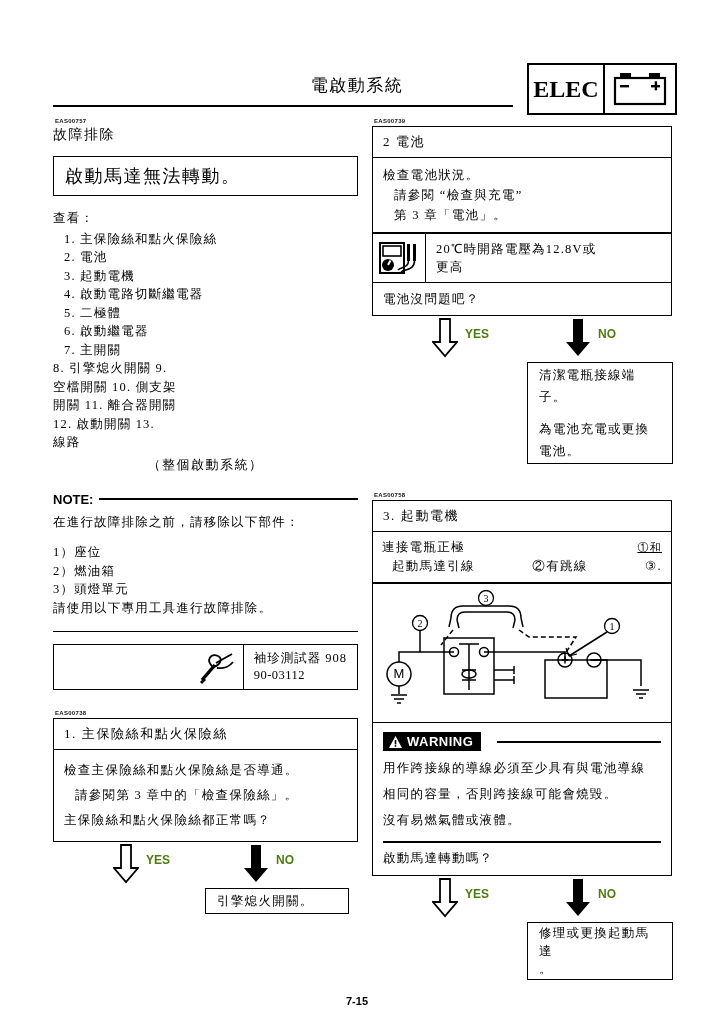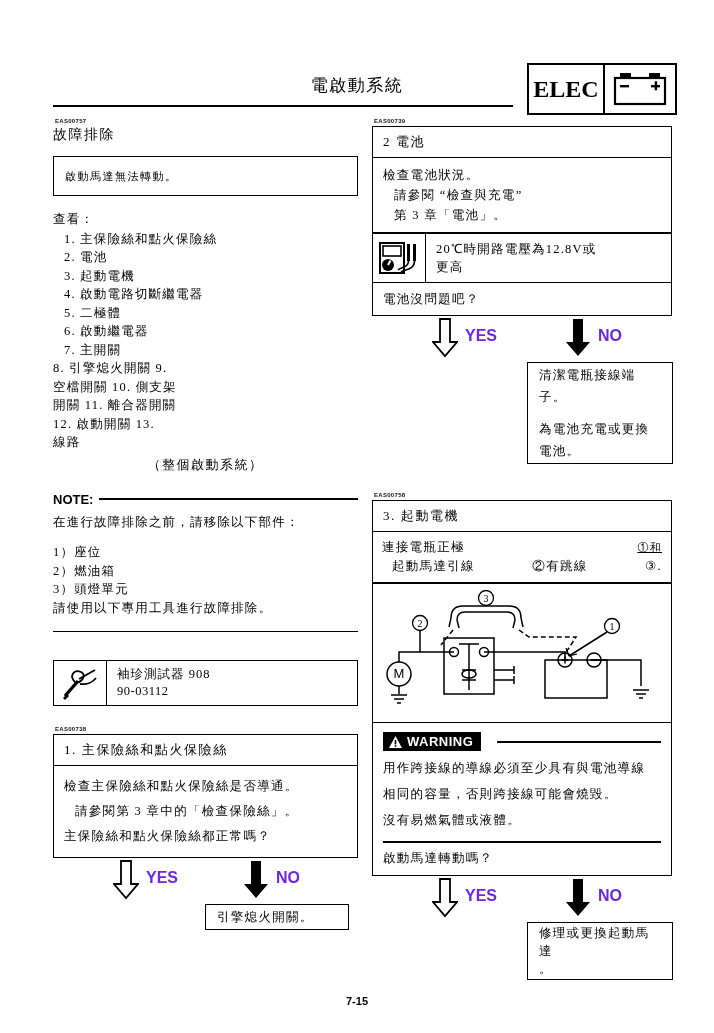--- a/index.html
+++ b/index.html
@@ -40,24 +40,24 @@
   }
   .sec-h{
     font-size:14px;margin:0 0 12px 0;font-family:"Liberation Serif",serif;
     letter-spacing:2px;
   }
 
   .box{border:1.6px solid #000;background:#fff;}
   .cjk{font-family:"Liberation Serif",serif;letter-spacing:1.5px;}
 
   .stmt{
-    font-size:11px;line-height:20px;padding:9px 11px;
+    font-size:18px;line-height:20px;padding:9px 11px;
   }
   .plainlist{font-size:12.5px;line-height:18.5px;letter-spacing:1.2px;}
-  .plainlist .lead{margin-bottom:1px;}
+  .plainlist .lead{margin-bottom:1px;font-family:Liberation Mono, monospace;}
   .plainlist .li{padding-left:11px;}
   .plainlist .flow{padding-left:0;}
   .center-note{text-align:center;font-size:13px;letter-spacing:1.5px;}
 
   
   .note-head{display:flex;align-items:center;gap:6px;margin-bottom:6px;}
   .note-head .lbl{
     font-family:"Liberation Sans",sans-serif;font-weight:bold;font-size:13px;
   }
   .note-head .rule{flex:1;height:2px;background:#000;}
@@ -89,22 +89,22 @@
   .meterrow .ico{
     width:52px;border-right:1.6px solid #000;display:flex;align-items:center;
     justify-content:center;padding:3px 0;
   }
   .meterrow .txt{padding:6px 10px;font-size:12.5px;line-height:18px;letter-spacing:1.2px;}
 
   
   .arrows{position:relative;height:46px;}
   .arrow-unit{position:absolute;display:flex;align-items:flex-start;gap:7px;}
   .arrow-lbl{
-    font-family:"Liberation Sans",sans-serif;font-size:16px;font-weight:bold;
-    padding-top:9px;color:#6d28d9;
+    font-family:"Liberation Sans",sans-serif;font-size:12px;font-weight:bold;
+    padding-top:9px;color:#4d7c0f;
   }
 
   .result{
     border:1.6px solid #000;font-size:12.5px;letter-spacing:1.3px;line-height:22px;
     padding:1px 11px;
   }
   .result p{margin:0;}
 
   
   .warnhead{display:flex;align-items:center;gap:16px;margin-bottom:4px;}
@@ -183,21 +183,21 @@
       <div>在進行故障排除之前，請移除以下部件：</div>
       <div style="height:12px;"></div>
       <div>1）座位</div>
       <div>2）燃油箱</div>
       <div>3）頭燈單元</div>
       <div>請使用以下專用工具進行故障排除。</div>
     </div>
 
     <div class="hr-thin"></div>
 
-    <div class="toolbox" style="margin-top:28px;">
+    <div class="toolbox" style="margin-top:12px;justify-content:flex-end;">
       <div class="tool-ico">
         <svg width="40" height="34" viewBox="0 0 40 34">
           <path d="M5 30 L18 15" stroke="#000" stroke-width="3.4" fill="none"></path>
           <path d="M3 32 L7 28 L9 30 L5 34 Z" fill="#000"></path>
           <path d="M16 17 C8 10 14 3 21 6 C27 9 22 16 16 17 Z" fill="none" stroke="#000" stroke-width="1.8"></path>
           <path d="M19 13 L35 4" stroke="#000" stroke-width="1.8" fill="none"></path>
           <path d="M20 18 C27 19 33 16 36 12" stroke="#000" stroke-width="1.8" fill="none"></path>
         </svg>
       </div>
       <div class="tool-txt cjk">

